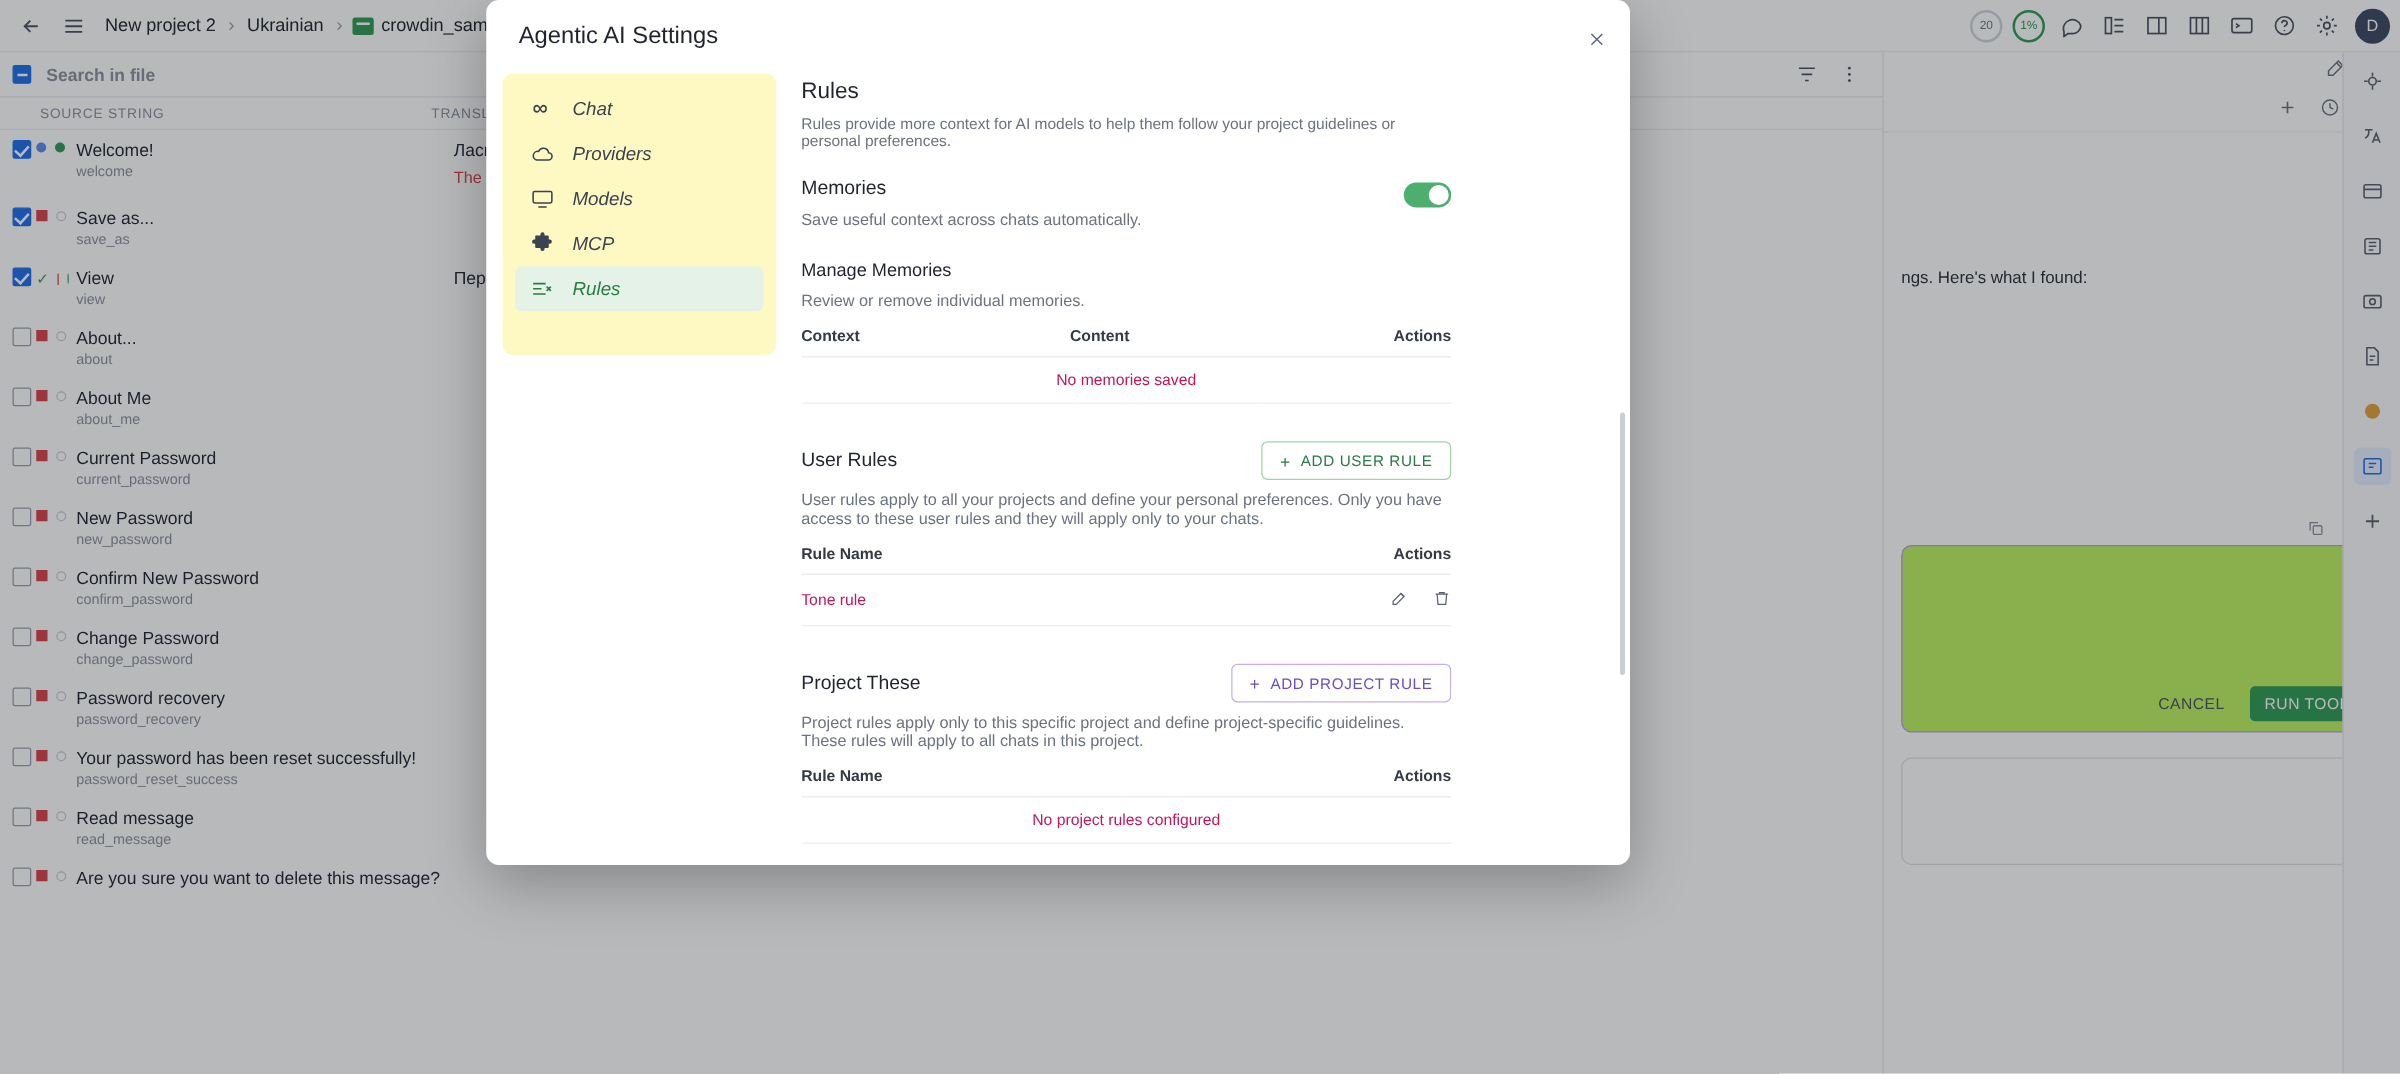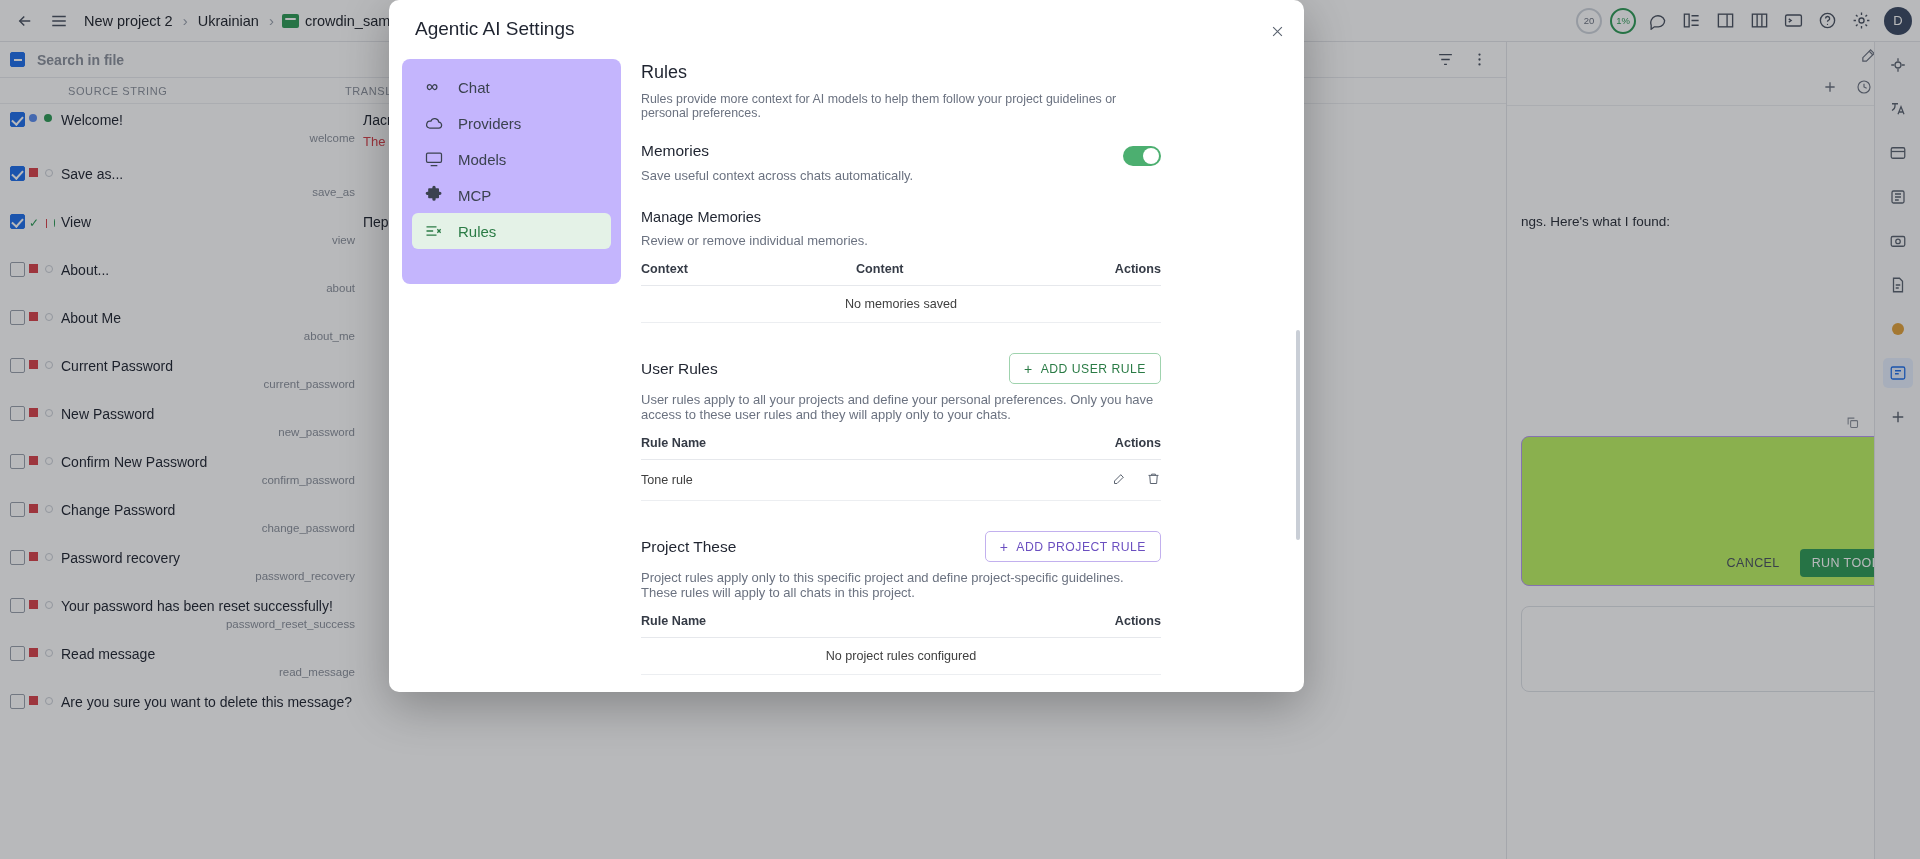--- a/index.html
+++ b/index.html
@@ -69,37 +69,37 @@
   .cb.dash { background: #1f6feb; border-color: #1f6feb; }
   .cb.dash:after { content:""; position:absolute; left:2.5px; top:5.5px; width:8px; height:2px; background:#fff;}
   .searchinput {
     margin-left: 12px; font-size: 14px; color: #8b919c; flex: 1 1 auto;
   }
   .colhead {
     position: absolute; top: 36px; left: 0; width: 100%; height: 26px;
     display: flex; align-items: center; font-size: 11px; letter-spacing: .6px;
     color: #8b919c; border-bottom: 1px solid #eceef1;
   }
-  .colhead .c1 { width: 345px; padding-left: 68px; }
+  .colhead .c1 { width: 345px; padding-left: 32px; }
   .colhead .c2 { flex: 1 1 auto; }
 
   .strings { position: absolute; top: 62px; left: 0; width: 100%; bottom: 0; }
   .srow {
     display: flex; align-items: flex-start; padding: 8px 0 8px 10px; min-height: 44px;
     border-bottom: 0;
   }
   .srow .dots { width: 30px; display: flex; align-items: center; gap: 7px; padding-top: 2px; padding-left: 4px;}
   .sq { width: 9px; height: 9px; background: #d8424b; display: inline-block; }
   .dot { width: 8px; height: 8px; border-radius: 50%; background: #2e9b57; display: inline-block;}
   .dot.hollow { background: #fff; border: 1.5px solid #c9ced6; }
   .dot.blue { background: #5b8def; }
   .check { color: #2e9b57; font-size: 12px; }
   .stext { width: 300px; padding-left: 6px;}
   .stext .t1 { font-size: 14px; color: #1f2430; line-height: 17px;}
-  .stext .t2 { font-size: 11.5px; color: #8b919c; margin-top: 3px; text-align: right;}
+  .stext .t2 { font-size: 11.5px; color: #8b919c; margin-top: 3px;}
   .trans { flex: 1 1 auto; font-size: 14px; color: #1f2430; padding-left: 8px;}
   .warn { color: #d8424b; font-size: 13px; line-height: 16px; margin-top: 6px;}
 
   
   .rightpane {
     position: absolute; top: 42px; right: 0; width: 414px; height: 817px;
     background: #fff; border-left: 1px solid #e4e6ea;
   }
   .rp-toolbar {
     height: 30px; display: flex; align-items: center; justify-content: flex-end;
@@ -155,21 +155,21 @@
   .modal-title {
     position: absolute; left: 26px; top: 18px; font-size: 19px; color: #1f2430;
   }
   .modal-close {
     position: absolute; right: 14px; top: 18px; width: 26px; height: 26px;
     display: flex; align-items: center; justify-content: center; color: #5b6370;
     border-radius: 50%; cursor: pointer; font-size: 17px;
   }
   .nav {
     position: absolute; left: 13px; top: 59px; width: 219px; height: 225px;
-    background: #c4b5fd; border-radius: 8px; padding: 10px 10px;
+    background: #fef9c3; border-radius: 8px; padding: 10px 10px; font-style: italic;
   }
   .nav-item {
     display: flex; align-items: center; gap: 14px; height: 36px; padding: 0 12px;
     border-radius: 6px; color: #3b4250; font-size: 15px; cursor: pointer; margin-bottom: 0;
   }
   .nav-item + .nav-item { margin-top: 0; }
   .nav-item.active { background: #e4f2e7; color: #2a7b45; }
   .nav-ico { width: 20px; height: 20px; display: flex; align-items: center; justify-content: center; }
 
   .content {
@@ -190,21 +190,21 @@
     background: #fff;
   }
   .c-h3 { font-size: 14.5px; color: #1f2430; margin-top: 26px; }
   table.t { width: 100%; border-collapse: collapse; margin-top: 10px; }
   table.t th {
     text-align: left; font-size: 12.6px; color: #353b46; font-weight: bold;
     padding: 4px 0 9px 0; border-bottom: 1px solid #e6e8ec;
   }
   table.t th.actions, table.t td.actions { text-align: right; }
   table.t td {
-    font-size: 12.6px; color: #404040; padding: 11px 0; border-bottom: 1px solid #eceef1;
+    font-size: 12.6px; color: #be185d; padding: 11px 0; border-bottom: 1px solid #eceef1;
   }
   td.empty { text-align: center; color: #8b919c; font-size: 11.8px; padding: 8px 0;}
   .ico-btn { color: #5b6370; display: inline-flex; margin-left: 16px; cursor: pointer;}
   .sec-head { display: flex; align-items: center; justify-content: space-between; margin-top: 30px;}
   .btn-outline {
     display: inline-flex; align-items: center; gap: 8px; height: 31px; padding: 0 14px;
     border: 1px solid #9fd3ae; border-radius: 5px; background: #fff; color: #2a7b45;
     font-size: 12.2px; letter-spacing: .5px; cursor: pointer;
   }
   .btn-outline.purple { border-color: #c2b0ee; color: #6b4fc0; }

